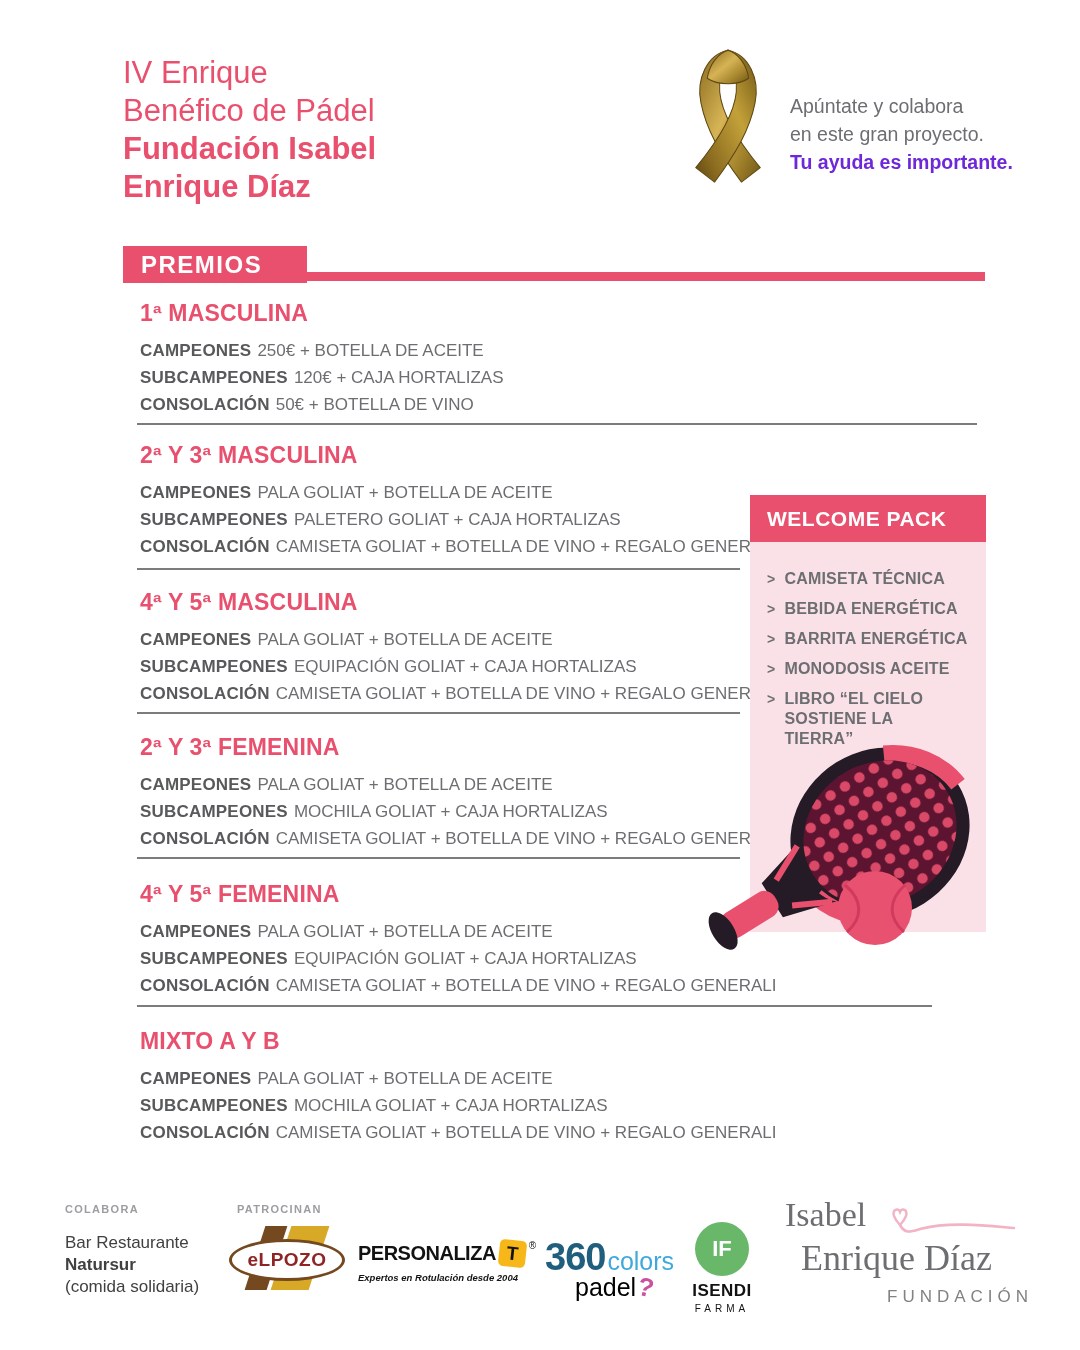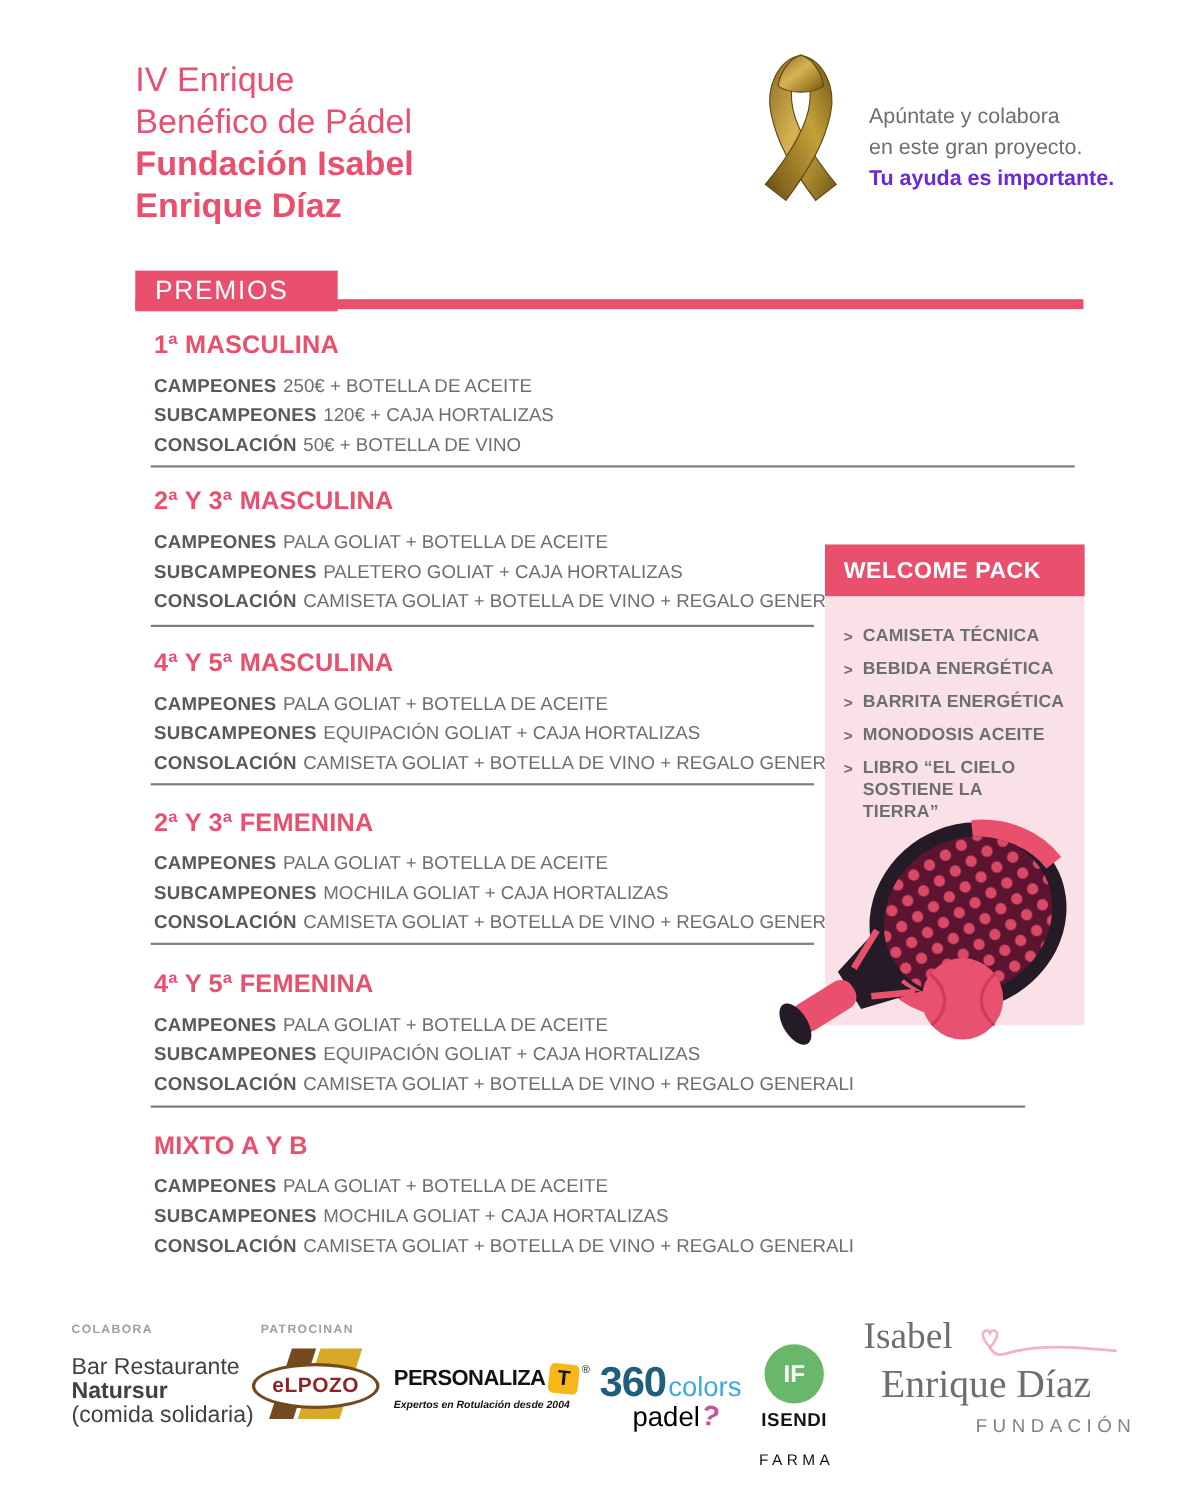--- a/index.html
+++ b/index.html
@@ -13,21 +13,21 @@
 
   .ribbon-svg{position:absolute;left:680px;top:44px;}
 
   .cta-block{position:absolute;left:790px;top:92px;color:#6D6E71;font-size:19.5px;line-height:28px;}
   .cta-bold{font-weight:700;color:#6d28d9;}
 
   
   .premios-bar{position:absolute;left:123px;top:272px;width:862px;height:9px;background:#E8506E;}
   .premios-box{position:absolute;left:123px;top:246px;width:184px;height:37px;background:#E8506E;
                display:flex;align-items:center;padding-left:18px;box-sizing:border-box;
-               color:#fff;font-weight:400;font-size:24px;letter-spacing:1.5px;}
+               color:#fff;font-weight:700;font-size:24px;letter-spacing:1.5px;}
 
   
   .section{position:absolute;left:140px;white-space:nowrap;}
   .s1{top:300px}.s2{top:442px}.s3{top:589px}.s4{top:734px}.s5{top:881px}.s6{top:1028px}
   .sec-title{color:#E8506E;font-weight:700;font-size:23px;margin-bottom:10px;letter-spacing:.2px;}
   .prize-line{font-size:17px;line-height:27px;color:#6D6E71;}
   .plabel{font-weight:700;color:#58595B;margin-right:6px;letter-spacing:.2px;}
 
   .sep{position:absolute;left:137px;border-top:2px solid #7C7C7C;height:0;}
   .sep1{top:423px;width:840px}
@@ -46,21 +46,21 @@
   .wp-chev{font-size:14px;line-height:20px;}
   .wp-item.wrap span:last-child{max-width:158px;display:inline-block;}
 
   .racket-svg{position:absolute;left:695px;top:728px;z-index:3;}
 
   
   .foot-label{position:absolute;top:1203px;font-size:11px;font-weight:700;
               letter-spacing:1.3px;color:#9B9DA0;}
   .lab-colabora{left:65px}.lab-patrocinan{left:237px}
 
-  .colabora-block{position:absolute;left:65px;top:1232px;font-size:21px;line-height:22px;color:#414042;}
+  .colabora-block{position:absolute;left:65px;top:1232px;font-size:17px;line-height:22px;color:#414042;}
   .colabora-bold{font-weight:700;}
 
   .logo-elpozo{position:absolute;left:227px;top:1226px;width:118px;height:64px;}
   .ep-stripe{position:absolute;top:0;height:64px;transform:skewX(-18deg);}
   .ep-brown{left:28px;width:22px;background:#74491F;}
   .ep-gold{left:54px;width:38px;background:#D8A827;}
   .ep-oval{position:absolute;left:2px;top:13px;width:110px;height:36px;background:#fff;
            border:3px solid #74491F;border-radius:50%;display:flex;align-items:center;
            justify-content:center;font-weight:700;font-size:19px;color:#8E2424;letter-spacing:.5px;}
 
@@ -79,21 +79,21 @@
   .c3-colors{font-size:25px;color:#3FA9DC;margin-left:2px;}
   .c3-l2{margin-top:-2px;padding-left:30px;display:flex;align-items:baseline;}
   .c3-padel{font-size:25px;color:#000000;}
   .c3-rq{font-size:26px;color:#C9519E;font-weight:700;margin-left:2px;transform:rotate(12deg);}
 
   .logo-isendi{position:absolute;left:690px;top:1222px;width:64px;text-align:center;}
   .if-circle{width:54px;height:54px;border-radius:50%;background:#69B869;color:#fff;
              font-weight:700;font-size:22px;display:flex;align-items:center;justify-content:center;
              margin:0 auto;}
   .isendi-name{font-weight:700;font-size:17px;color:#121212;margin-top:5px;letter-spacing:.5px;}
-  .isendi-sub{font-size:14px;color:#121212;letter-spacing:4px;margin-top:18px;}
+  .isendi-sub{font-size:10px;color:#121212;letter-spacing:4px;margin-top:2px;}
 
   .logo-fund{position:absolute;left:785px;top:1196px;width:245px;color:#6D6E71;
              font-family:"Liberation Serif",serif;}
   .f-line1{font-size:34px;}
   .f-heart{position:absolute;left:95px;top:8px;}
   .f-line2{font-size:36px;margin-top:3px;padding-left:16px;}
   .f-line3{font-family:"Liberation Sans",sans-serif;font-size:17px;letter-spacing:5px;
            color:#808285;padding-left:102px;margin-top:8px;}
 </style>
 </head>

